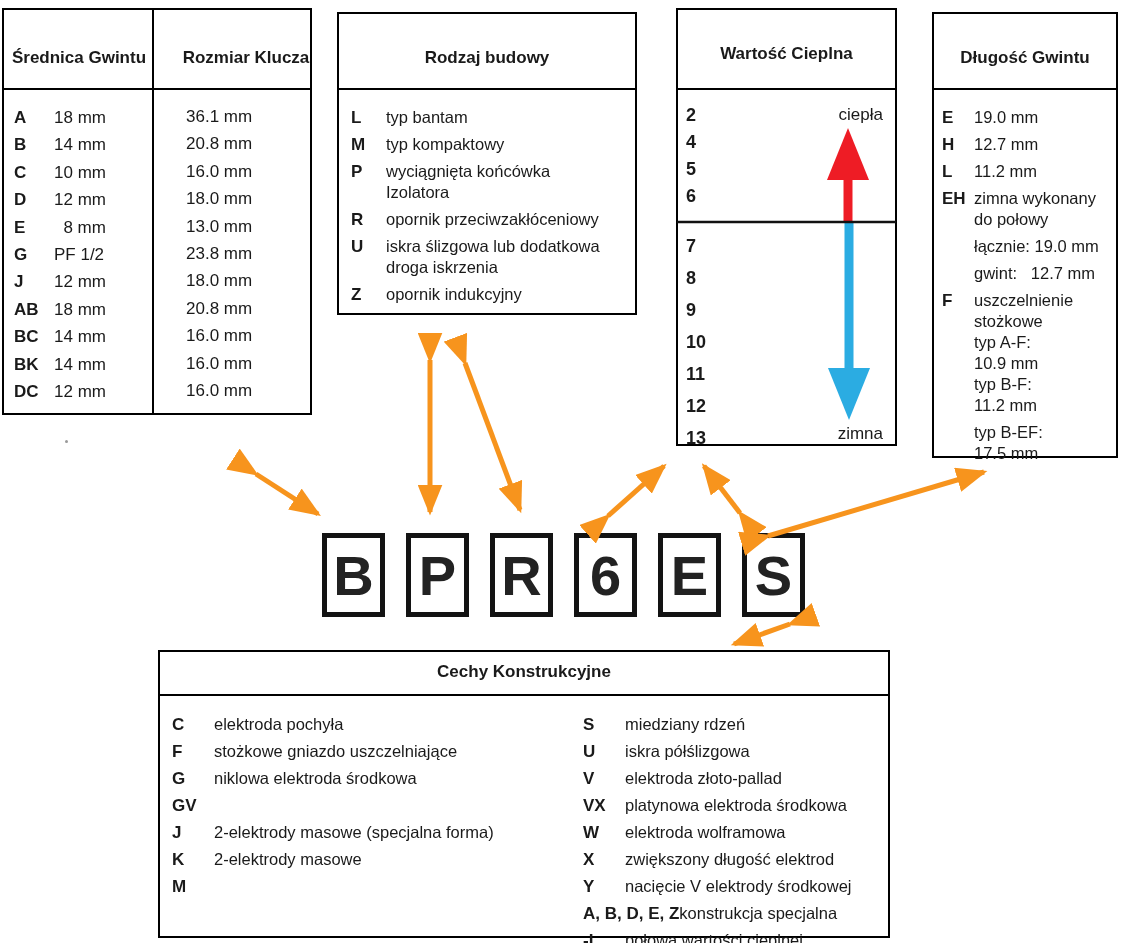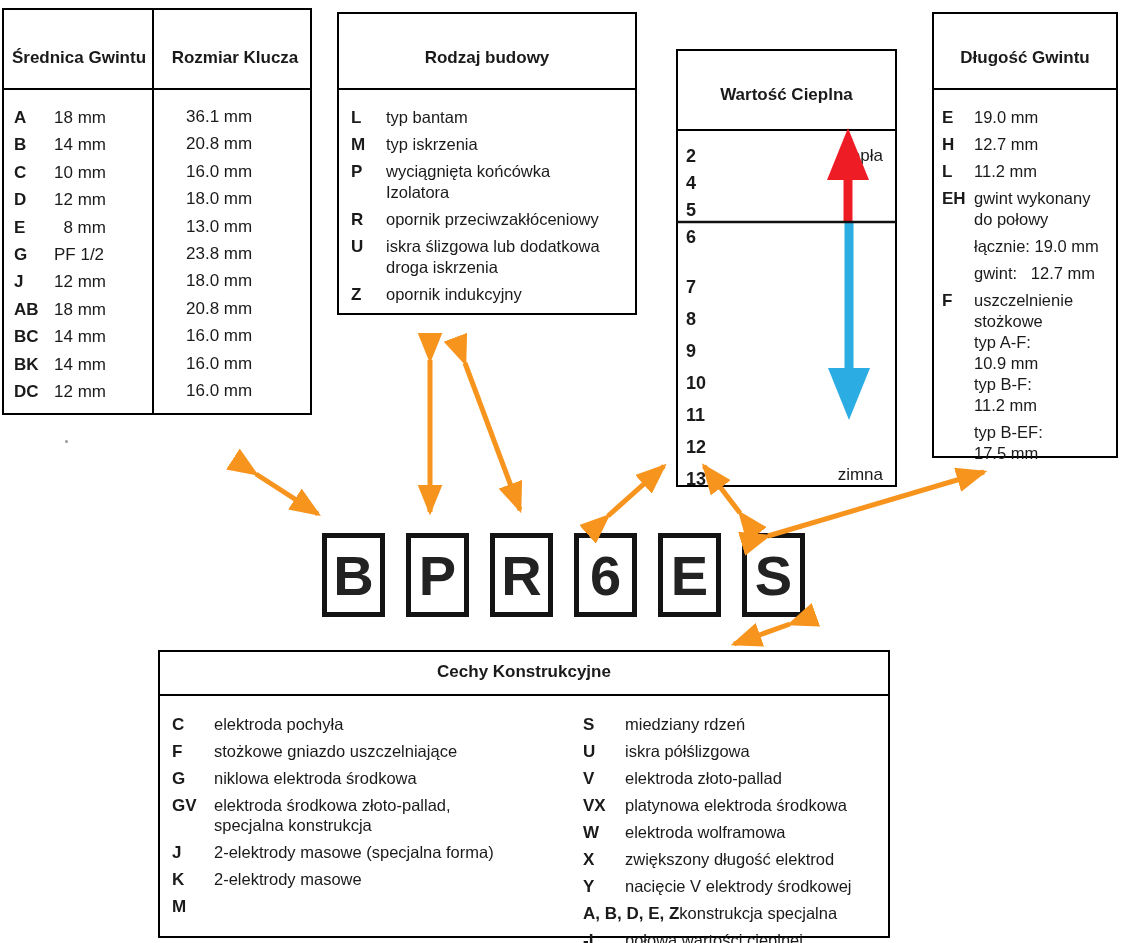--- a/index.html
+++ b/index.html
@@ -36,21 +36,21 @@
   .overlay{position:absolute;left:0;top:0;z-index:30;pointer-events:none;}
   .stray-dot{position:absolute;left:65px;top:440px;width:3px;height:3px;background:#9a9a9a;border-radius:50%;}
 </style>
 </head>
 <body>
 
 <div class="canvas">
 
   <div class="tbox" style="left:2px;top:8px;width:310px;height:407px;">
     <div class="hdr" style="top:38px;left:0;width:150px;">Średnica Gwintu</div>
-    <div class="hdr" style="top:38px;left:153px;width:156px;">Rozmiar Klucza</div>
+    <div class="hdr" style="top:38px;left:164px;width:156px;">Rozmiar Klucza</div>
     <div class="vdiv" style="left:148px;"></div>
     <div class="hdr-sep" style="top:78px;"></div>
     <div class="rows dia-rows" style="left:10px;top:97px;">
 
         <div class="row">
           <span class="code">A</span>
           <span class="txt" style="font-size:17px;line-height:21px;">18 mm</span>
         </div>
 
         <div class="row">
@@ -134,21 +134,21 @@
     <div class="hdr-sep" style="top:74px;"></div>
     <div class="rows build-rows" style="left:12px;top:93px;width:280px;">
 
         <div class="row">
           <span class="code">L</span>
           <span class="txt">typ bantam</span>
         </div>
 
         <div class="row">
           <span class="code">M</span>
-          <span class="txt">typ iskrzenia</span>
+          <span class="txt">typ kompaktowy</span>
         </div>
 
         <div class="row">
           <span class="code">P</span>
           <span class="txt">wyciągnięta końcówka
 Izolatora</span>
         </div>
 
         <div class="row">
           <span class="code">R</span>
@@ -161,21 +161,21 @@
 droga iskrzenia</span>
         </div>
 
         <div class="row">
           <span class="code">Z</span>
           <span class="txt">opornik indukcyjny</span>
         </div>
       </div>
   </div>
 
-  <div class="tbox" style="left:676px;top:8px;width:221px;height:438px;margin-top:41px;">
+  <div class="tbox" style="left:676px;top:8px;width:221px;height:438px;">
     <div class="hdr" style="top:34px;">Wartość Cieplna</div>
     <div class="hdr-sep" style="top:78px;"></div>
     <div class="rows heat-upper heat-num" style="left:8px;top:95px;">
 
     <div>2</div>
         <div>4</div>
         <div>5</div>
         <div>6</div>
       </div>
     <div class="rows heat-lower heat-num" style="left:8px;top:226px;">
@@ -207,21 +207,21 @@
           <span class="txt">12.7 mm</span>
         </div>
 
         <div class="row">
           <span class="code">L</span>
           <span class="txt">11.2 mm</span>
         </div>
 
         <div class="row">
           <span class="code">EH</span>
-          <span class="txt">gwint wykonany
+          <span class="txt">zimna wykonany
 do połowy</span>
         </div>
 
         <div class="row">
           <span class="code"></span>
           <span class="txt">łącznie: 19.0 mm</span>
         </div>
 
         <div class="row">
           <span class="code"></span>
@@ -276,22 +276,20 @@
           <span class="txt">stożkowe gniazdo uszczelniające</span>
         </div>
 
         <div class="row">
           <span class="code">G</span>
           <span class="txt">niklowa elektroda środkowa</span>
         </div>
 
         <div class="row">
           <span class="code">GV</span>
-          <span class="txt">elektroda środkowa złoto-pallad,
-specjalna konstrukcja</span>
         </div>
 
         <div class="row">
           <span class="code">J</span>
           <span class="txt">2-elektrody masowe (specjalna forma)</span>
         </div>
 
         <div class="row">
           <span class="code">K</span>
           <span class="txt">2-elektrody masowe</span>

